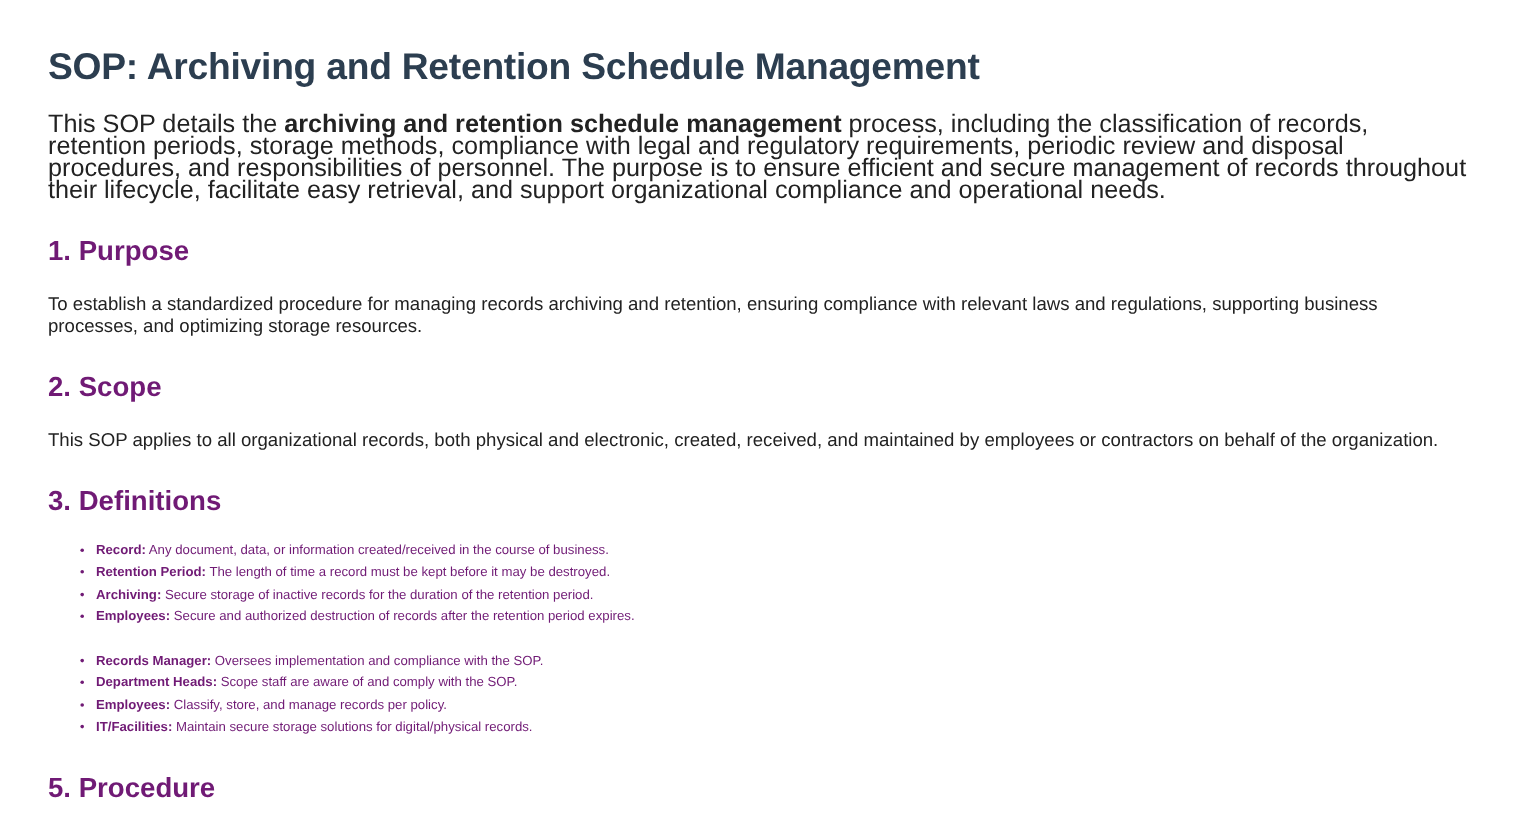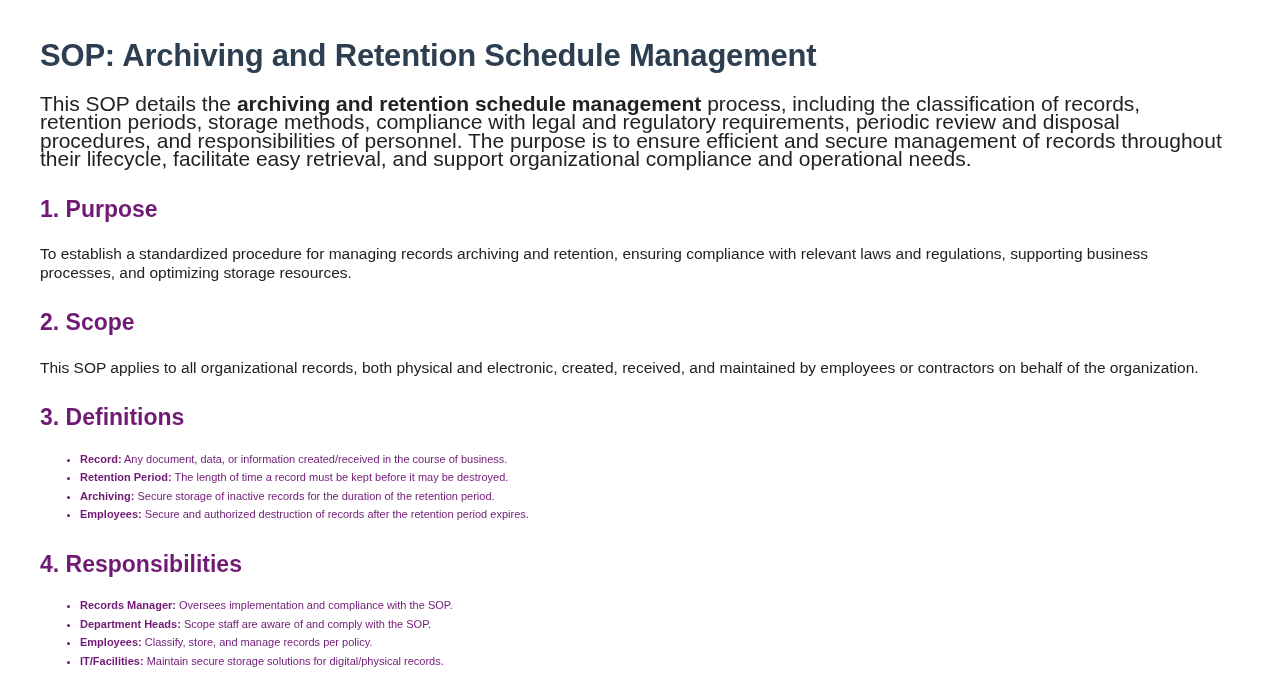--- a/index.html
+++ b/index.html
@@ -111,21 +111,20 @@
     <h2 class="section-heading">3. Definitions</h2>
     <ul class="section-list">
       <li><span class="term">Record:</span><span> Any document, data, or information created/received in the course of business.</span></li>
       <li><span class="term">Retention Period:</span><span> The length of time a record must be kept before it may be destroyed.</span></li>
       <li><span class="term">Archiving:</span><span> Secure storage of inactive records for the duration of the retention period.</span></li>
       <li><span class="term">Employees:</span><span> Secure and authorized destruction of records after the retention period expires.</span></li>
     </ul>
   </div>
 
   <div class="section-block">
-    <h2 class="section-heading">4. Responsibilities</h2>
     <ul class="section-list">
       <li><span class="term">Records Manager:</span><span> Oversees implementation and compliance with the SOP.</span></li>
       <li><span class="term">Department Heads:</span><span> Scope staff are aware of and comply with the SOP.</span></li>
       <li><span class="term">Employees:</span><span> Classify, store, and manage records per policy.</span></li>
       <li><span class="term">IT/Facilities:</span><span> Maintain secure storage solutions for digital/physical records.</span></li>
     </ul>
   </div>
 
   <div class="section-block">
     <h2 class="section-heading trailing-heading">5. Procedure</h2>

